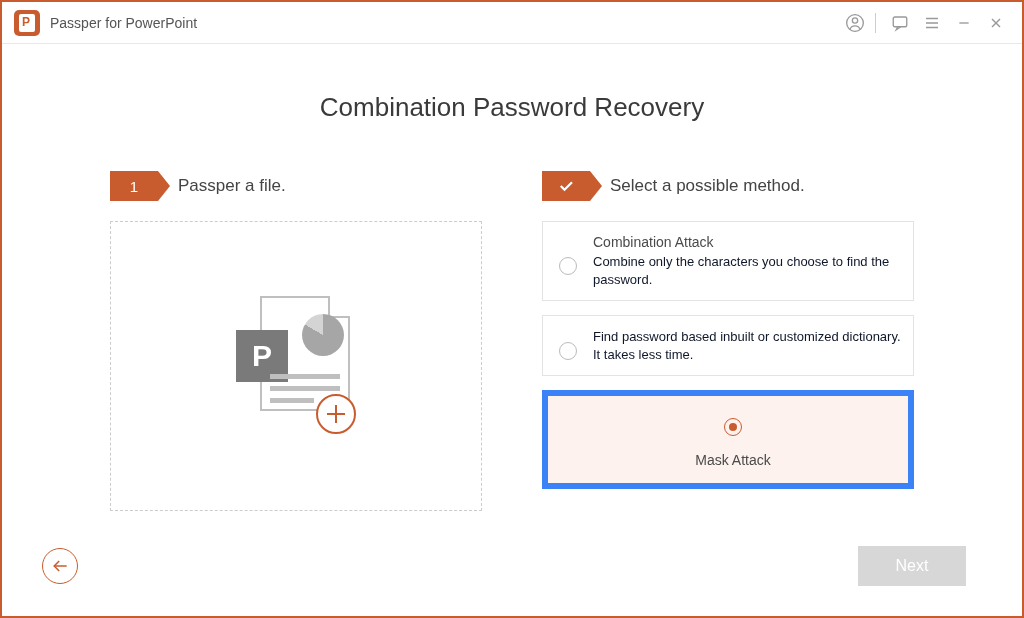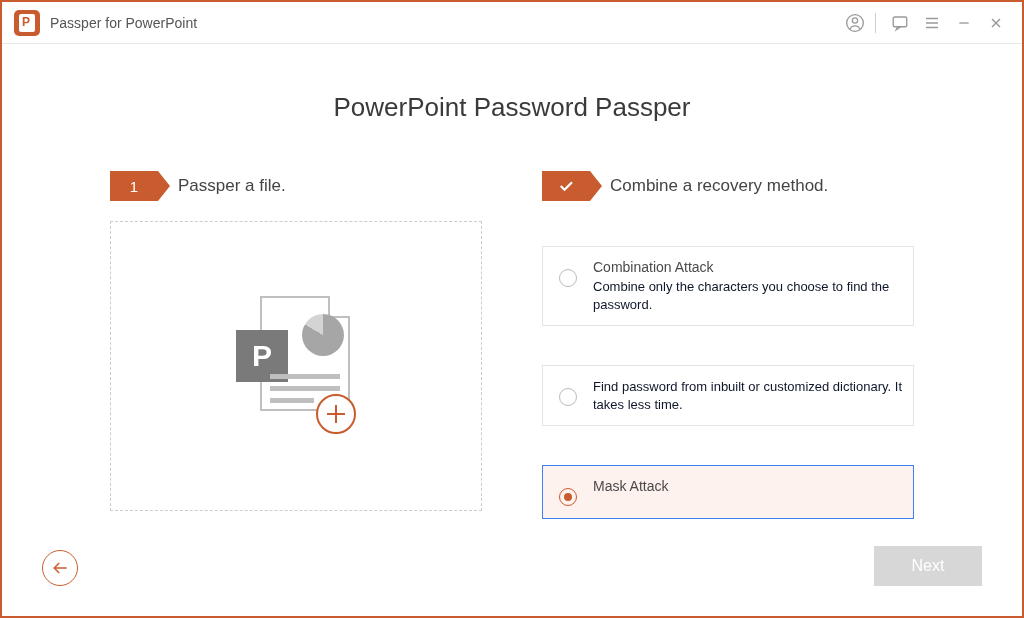--- a/index.html
+++ b/index.html
@@ -203,29 +203,29 @@
       position: absolute;
       background: #c95c2e;
     }
     .add-circle::before { width: 18px; height: 2px; }
     .add-circle::after { width: 2px; height: 18px; }
     .method-list { display: flex; flex-direction: column; gap: 14px; }
     .method {
       border: 1px solid #e3e3e3;
       padding: 12px 6px 12px 16px;
       display: flex;
-      align-items: flex-start;
+      align-items: center;
       gap: 16px;
       cursor: pointer;
       background: #fff;
-      margin-top: 25px;
     }
     .method.selected {
-      border: 1px solid #3b82f6;
+      border: 6px solid #3b82f6;
       background: #fdf2ed;
+      flex-direction: column;
     }
     .radio {
       width: 18px;
       height: 18px;
       border: 1.5px solid #bbb;
       border-radius: 50%;
       flex-shrink: 0;
       margin-top: 10px;
       position: relative;
     }
@@ -260,24 +260,24 @@
       width:14px;height:14px;
       border:1px solid #999;
       border-radius:2px;
       align-items:center;justify-content:center;
       font-size:9px;color:#999;
     }
     .footer {
       position: absolute;
       bottom: 30px;
       left: 0;
-      right: 0;
+      right: 16px;
       padding: 0 40px;
       display: flex;
-      align-items: flex-end;
+      align-items: center;
       justify-content: space-between;
     }
     .back-btn {
       width: 36px;
       height: 36px;
       border: 1.5px solid #c95c2e;
       border-radius: 50%;
       display: flex;
       align-items: center;
       justify-content: center;
@@ -331,21 +331,21 @@
       </svg>
   </div>
   <div class="titlebar-btn">
     <svg width="16" height="16" viewBox="0 0 24 24" stroke="#999" stroke-width="2">
         <line x1="6" y1="6" x2="18" y2="18"></line>
         <line x1="18" y1="6" x2="6" y2="18"></line>
       </svg>
   </div>
 </div>
 
-<h1 class="main-title">PowerPoint Password Passper</h1>
+<h1 class="main-title">Combination Password Recovery</h1>
 
 <div class="content">
   <div class="col">
     <div class="step-header">
       <div class="step-badge">1</div>
       <div class="step-label">Passper a file.</div>
     </div>
     <div class="dropzone">
       <div class="file-illustration">
         <div class="doc-page">
@@ -361,36 +361,36 @@
     </div>
   </div>
 
   <div class="col">
     <div class="step-header">
       <div class="step-badge">
         <svg width="18" height="18" viewBox="0 0 24 24" fill="none" stroke="#fff" stroke-width="3">
             <polyline points="5,12 10,17 20,7"></polyline>
           </svg>
       </div>
-      <div class="step-label">Combine a recovery method.</div>
+      <div class="step-label">Select a possible method.</div>
     </div>
 
     <div class="method-list">
       <div class="method">
         <div class="radio"></div>
         <div>
           <div class="method-title">Combination Attack</div>
           <div class="method-desc">Combine only the characters you choose to find the password.</div>
         </div>
       </div>
 
       <div class="method">
         <div class="radio"></div>
         <div>
-          <div class="method-desc">Find password from inbuilt or customized dictionary. It takes less time.</div>
+          <div class="method-desc">Find password based inbuilt or customized dictionary. It takes less time.</div>
         </div>
       </div>
 
       <div class="method selected">
         <div class="radio"></div>
         <div>
           <div class="method-title">Mask Attack</div>
         </div>
       </div>
 

